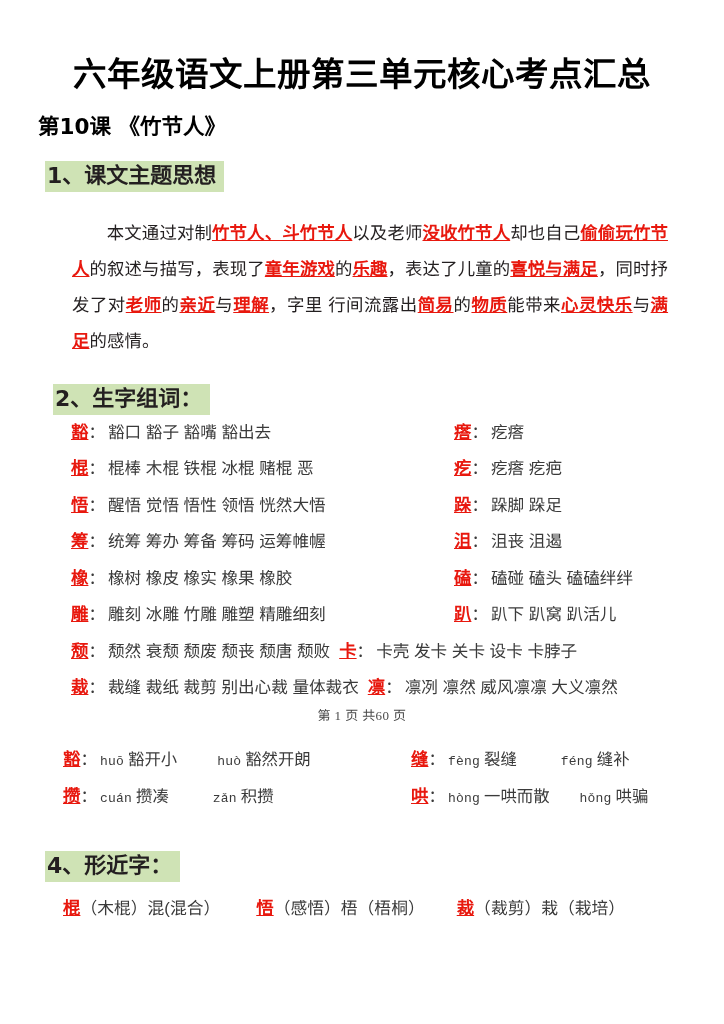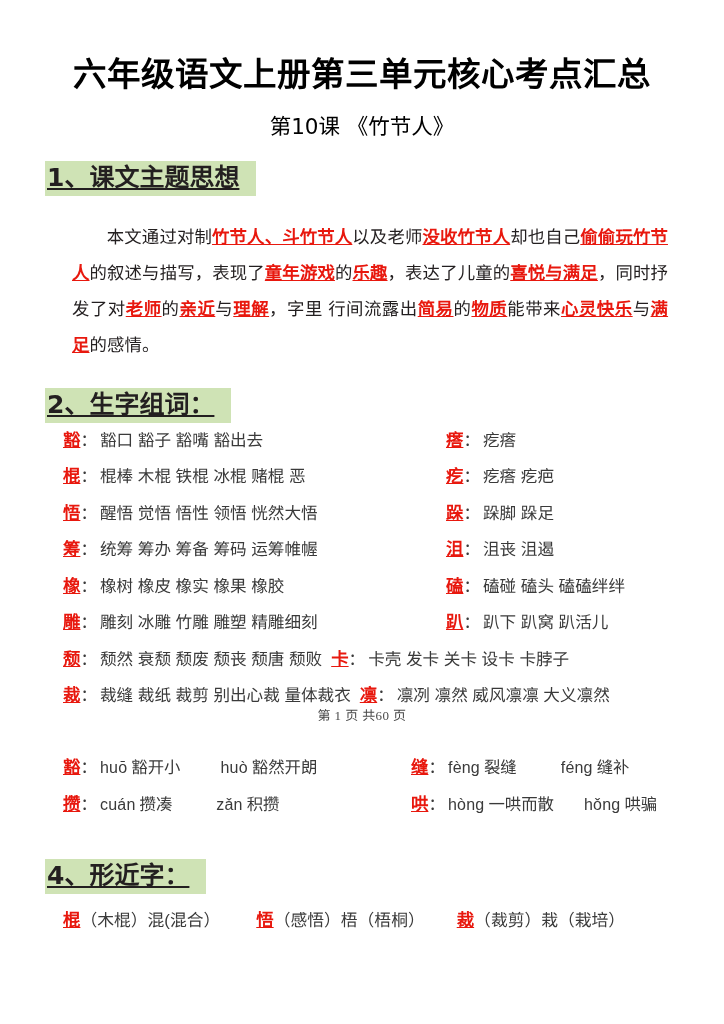--- a/index.html
+++ b/index.html
@@ -35,47 +35,46 @@
     font-weight: 700;
     font-size: 33.5px;
     letter-spacing: 0.5px;
     line-height: 1.12;
     color: #000;
     white-space: nowrap;
   }
   .doc-subtitle {
     margin: 0;
     padding-top: 21px;
-    text-align: center;
+    text-align: left;
     font-family: "DejaVu Sans", "Liberation Sans", sans-serif;
-    font-weight: 400;
+    font-weight: 700;
     font-size: 21.5px;
     line-height: 1.15;
     color: #000;
   }
 
   
   .section {
     margin: 0;
   }
   .sec-head {
     display: inline-block;
     margin: 0;
     font-family: "DejaVu Sans", "Liberation Sans", sans-serif;
     font-weight: 700;
-    font-size: 25px;
+    font-size: 22px;
     line-height: 1.28;
     color: #231f20;
     background: #cfe3b5;
-    padding: 1px 17px 2px 2px;
-    white-space: nowrap;
-    text-decoration: underline;
+    padding: 1px 8px 2px 2px;
+    white-space: nowrap;
   }
   #sec1-wrap { margin-top: 22px; margin-left: 7px; }
-  #sec2-wrap { margin-top: 24px; margin-left: 7px; }
+  #sec2-wrap { margin-top: 24px; margin-left: 15px; }
   #sec3-wrap { margin-top: 26px; margin-left: 7px; }
   #sec4-wrap { margin-top: 26px; margin-left: 7px; }
 
   
   .theme-para {
     margin: 12px;
     padding-top: 12px;
     padding-left: 15px;
     padding-right: 6px;
     text-indent: 2em;
@@ -137,22 +136,22 @@
     display: flex;
     align-items: baseline;
     font-size: 16.4px;
     line-height: 1.0;
     height: 37px;
     white-space: nowrap;
     color: #3a3a3a;
   }
   .prow .cell-a { width: 348px; flex: 0 0 auto; }
   .py {
-    font-family: Liberation Sans, sans-serif;
-    font-size: 16px;
+    font-family: Liberation Mono, monospace;
+    font-size: 13px;
     color: #3a3a3a;
     letter-spacing: 0.2px;
   }
   .pgap-1 { display: inline-block; width: 40px; }
   .pgap-2 { display: inline-block; width: 44px; }
   .pgap-3 { display: inline-block; width: 30px; }
   .sp { display: inline-block; width: 4px; }
 
   
   .srow {

